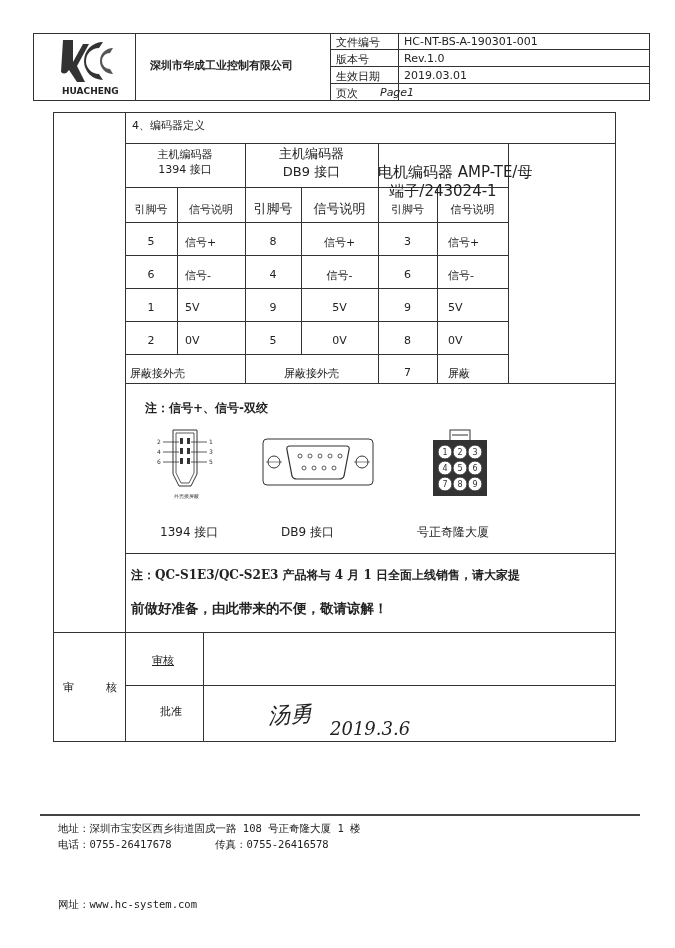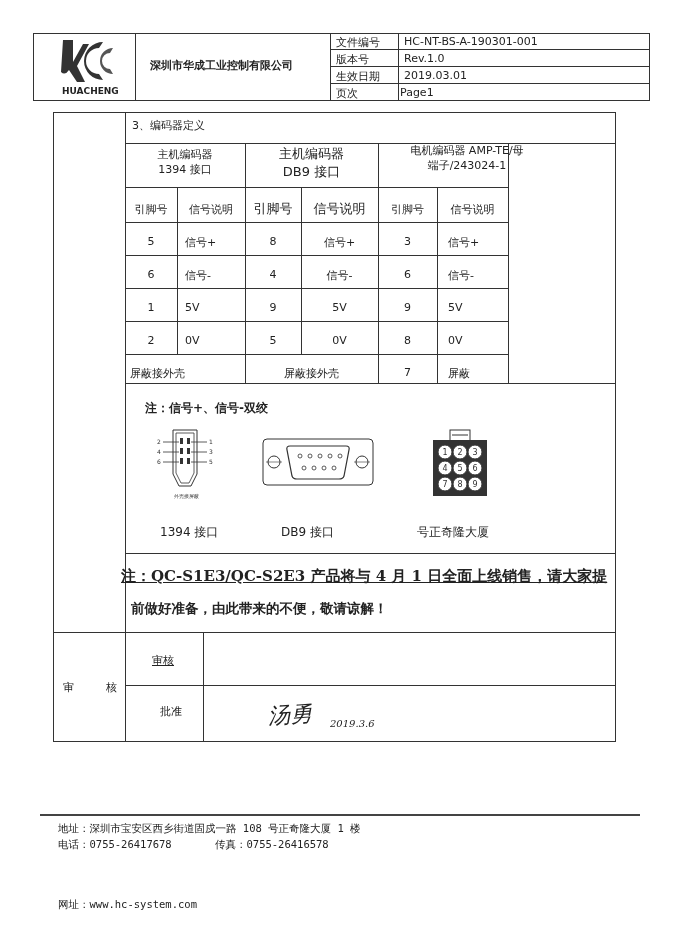--- a/index.html
+++ b/index.html
@@ -36,27 +36,27 @@
 
 <div class="t bold" style="left:150px;top:58px;font-size:11px;">深圳市华成工业控制有限公司</div>
 
 <div class="t" style="left:336px;top:35px;">文件编号</div>
 <div class="t" style="left:404px;top:35px;">HC-NT-BS-A-190301-001</div>
 <div class="t" style="left:336px;top:52px;">版本号</div>
 <div class="t" style="left:404px;top:52px;">Rev.1.0</div>
 <div class="t" style="left:336px;top:69px;">生效日期</div>
 <div class="t" style="left:404px;top:69px;">2019.03.01</div>
 <div class="t" style="left:336px;top:86px;">页次</div>
-<div class="t" style="left:400px;top:86px;">Page1</div>
+<div class="t" style="left:380px;top:86px;font-style:italic;">Page1</div>
 
 <div class="abs box" style="left:53px;top:112px;width:563px;height:630px;"></div>
 <div class="vl" style="left:125px;top:112px;height:630px;"></div>
 <div class="hl" style="left:125px;top:143px;width:491px;"></div>
 
-<div class="t" style="left:132px;top:118px;">3、编码器定义</div>
+<div class="t" style="left:132px;top:118px;">4、编码器定义</div>
 
 <div class="vl" style="left:245px;top:143px;height:240px;"></div>
 <div class="vl" style="left:378px;top:143px;height:240px;"></div>
 <div class="vl" style="left:508px;top:143px;height:240px;"></div>
 <div class="hl" style="left:125px;top:187px;width:383px;"></div>
 <div class="hl" style="left:125px;top:222px;width:383px;"></div>
 <div class="hl" style="left:125px;top:255px;width:383px;"></div>
 <div class="hl" style="left:125px;top:288px;width:383px;"></div>
 <div class="hl" style="left:125px;top:321px;width:383px;"></div>
 <div class="hl" style="left:125px;top:354px;width:383px;"></div>
@@ -67,21 +67,21 @@
 <div class="vl" style="left:437px;top:187px;height:196px;"></div>
 
 <div class="t c" style="left:125px;top:147px;width:120px;">
   <div>主机编码器</div>
   <div>1394 接口</div>
 </div>
 <div class="t c" style="left:245px;top:145px;width:133px;font-size:13px;">
   <div>主机编码器</div>
   <div>DB9 接口</div>
 </div>
-<div class="t c" style="left:378px;top:143px;width:130px;font-size:11px;padding-left:24px;">
+<div class="t c" style="left:378px;top:163px;width:130px;font-size:15px;">
   <div>电机编码器 AMP-TE/母</div>
   <div>端子/243024-1</div>
 </div>
 
 <div class="t c" style="left:125px;top:202px;width:52px;">引脚号</div>
 <div class="t c" style="left:177px;top:202px;width:68px;">信号说明</div>
 <div class="t c" style="left:245px;top:200px;width:56px;font-size:13px;">引脚号</div>
 <div class="t c" style="left:301px;top:200px;width:77px;font-size:13px;">信号说明</div>
 <div class="t c" style="left:378px;top:202px;width:59px;">引脚号</div>
 <div class="t c" style="left:437px;top:202px;width:71px;">信号说明</div>
@@ -209,31 +209,31 @@
         <text x="45" y="59">9</text>
     </g>
   </svg>
 </div>
 
 <div class="t" style="left:160px;top:524px;font-size:12px;">1394 接口</div>
 <div class="t" style="left:281px;top:524px;font-size:12px;">DB9 接口</div>
 <div class="t" style="left:417px;top:524px;font-size:12px;">号正奇隆大厦</div>
 
 <div class="hl" style="left:125px;top:553px;width:491px;"></div>
-<div class="t bold serif" style="left:121px;top:567px;font-size:15px;text-decoration:underline;">注：QC-S1E3/QC-S2E3 产品将与 4 月 1 日全面上线销售，请大家提</div>
+<div class="t bold serif" style="left:131px;top:567px;font-size:12px;">注：QC-S1E3/QC-S2E3 产品将与 4 月 1 日全面上线销售，请大家提</div>
 <div class="t bold serif" style="left:131px;top:600px;font-size:13.5px;text-align:right;">前做好准备，由此带来的不便，敬请谅解！</div>
 
 <div class="hl" style="left:53px;top:632px;width:563px;"></div>
 <div class="vl" style="left:203px;top:632px;height:110px;"></div>
 <div class="hl" style="left:125px;top:685px;width:491px;"></div>
 
 <div class="t" style="left:63px;top:680px;">审</div>
 <div class="t" style="left:106px;top:680px;">核</div>
 <div class="t" style="left:152px;top:653px;text-decoration:underline;">审核</div>
 <div class="t" style="left:152px;top:704px;margin-left:8px;">批准</div>
 <div class="t serif" style="left:268px;top:700px;font-size:22px;font-style:italic;transform:rotate(-4deg);">汤勇</div>
-<div class="t serif" style="left:330px;top:718px;font-size:10px;font-style:italic;">2019.3.6</div>
+<div class="t serif" style="left:330px;top:718px;font-size:18px;font-style:italic;">2019.3.6</div>
 
 <div class="hl" style="left:40px;top:814px;width:600px;background:#444;height:2px;"></div>
 <div class="t mono" style="left:58px;top:822px;font-size:10.5px;">地址：深圳市宝安区西乡街道固戍一路 108 号正奇隆大厦 1 楼</div>
 <div class="t mono" style="left:58px;top:838px;font-size:10.5px;">电话：0755-26417678</div>
 <div class="t mono" style="left:215px;top:838px;font-size:10.5px;">传真：0755-26416578</div>
 <div class="t mono" style="left:58px;top:854px;font-size:10.5px;margin-top:44px;">网址：www.hc-system.com</div>
 
 </body></html>

